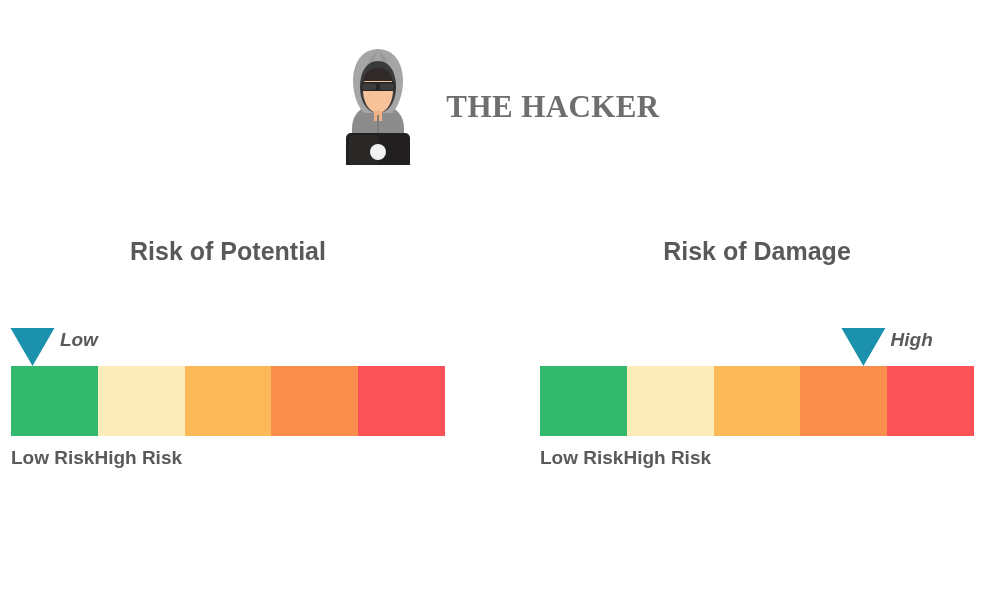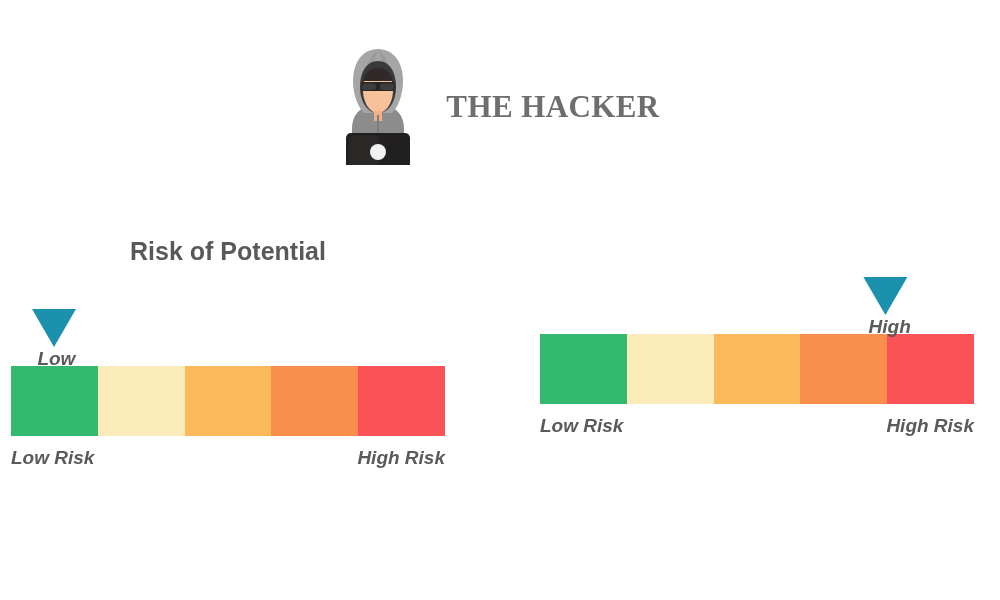--- a/index.html
+++ b/index.html
@@ -70,21 +70,20 @@
     position: relative;
     height: 62px;
     margin-top: 34px;
   }
   .marker {
     position: absolute;
     bottom: 0;
     display: flex;
     align-items: flex-start;
     transform: translateX(-50%);
-    flex-direction: column;
   }
   .marker-arrow {
     width: 0;
     height: 0;
     border-left: 22px solid transparent;
     border-right: 22px solid transparent;
     border-top: 38px solid #1b91ad;
     flex: 0 0 auto;
   }
   .marker-label {
@@ -104,24 +103,23 @@
     width: 434px;
     height: 70px;
   }
   .gauge-seg {
     flex: 1 1 0;
     height: 100%;
   }
 
   .gauge-endlabels {
     display: flex;
-    justify-content: space-between;
+    justify-content: flex-start;
     width: 434px;
     margin-top: 12px;
-    font-style: italic;
   }
   .end-label {
     font-size: 19px;
     font-weight: bold;
     color: #5a5a5a;
     line-height: 1;
     white-space: nowrap;
   }
 </style>
 </head>
@@ -185,20 +183,21 @@
   </div>
 
   <div class="gauge-endlabels">
     <span class="end-label">Low Risk</span>
     <span class="end-label">High Risk</span>
   </div>
 </div>
 
 <div class="gauge-panel" id="gauge-panel-damage">
 
+  <div class="gauge-title">Risk of Damage</div>
 
   <div class="marker-lane">
     <div class="marker" id="marker-damage" style="left: 80%;">
       <span class="marker-arrow" style="border-top-color: rgb(27, 145, 173);"></span>
       <span class="marker-label">High</span>
     </div>
   </div>
 
   <div class="gauge-bar" id="bar-damage">
     <div class="gauge-seg" style="background: rgb(51, 185, 110);"></div>

